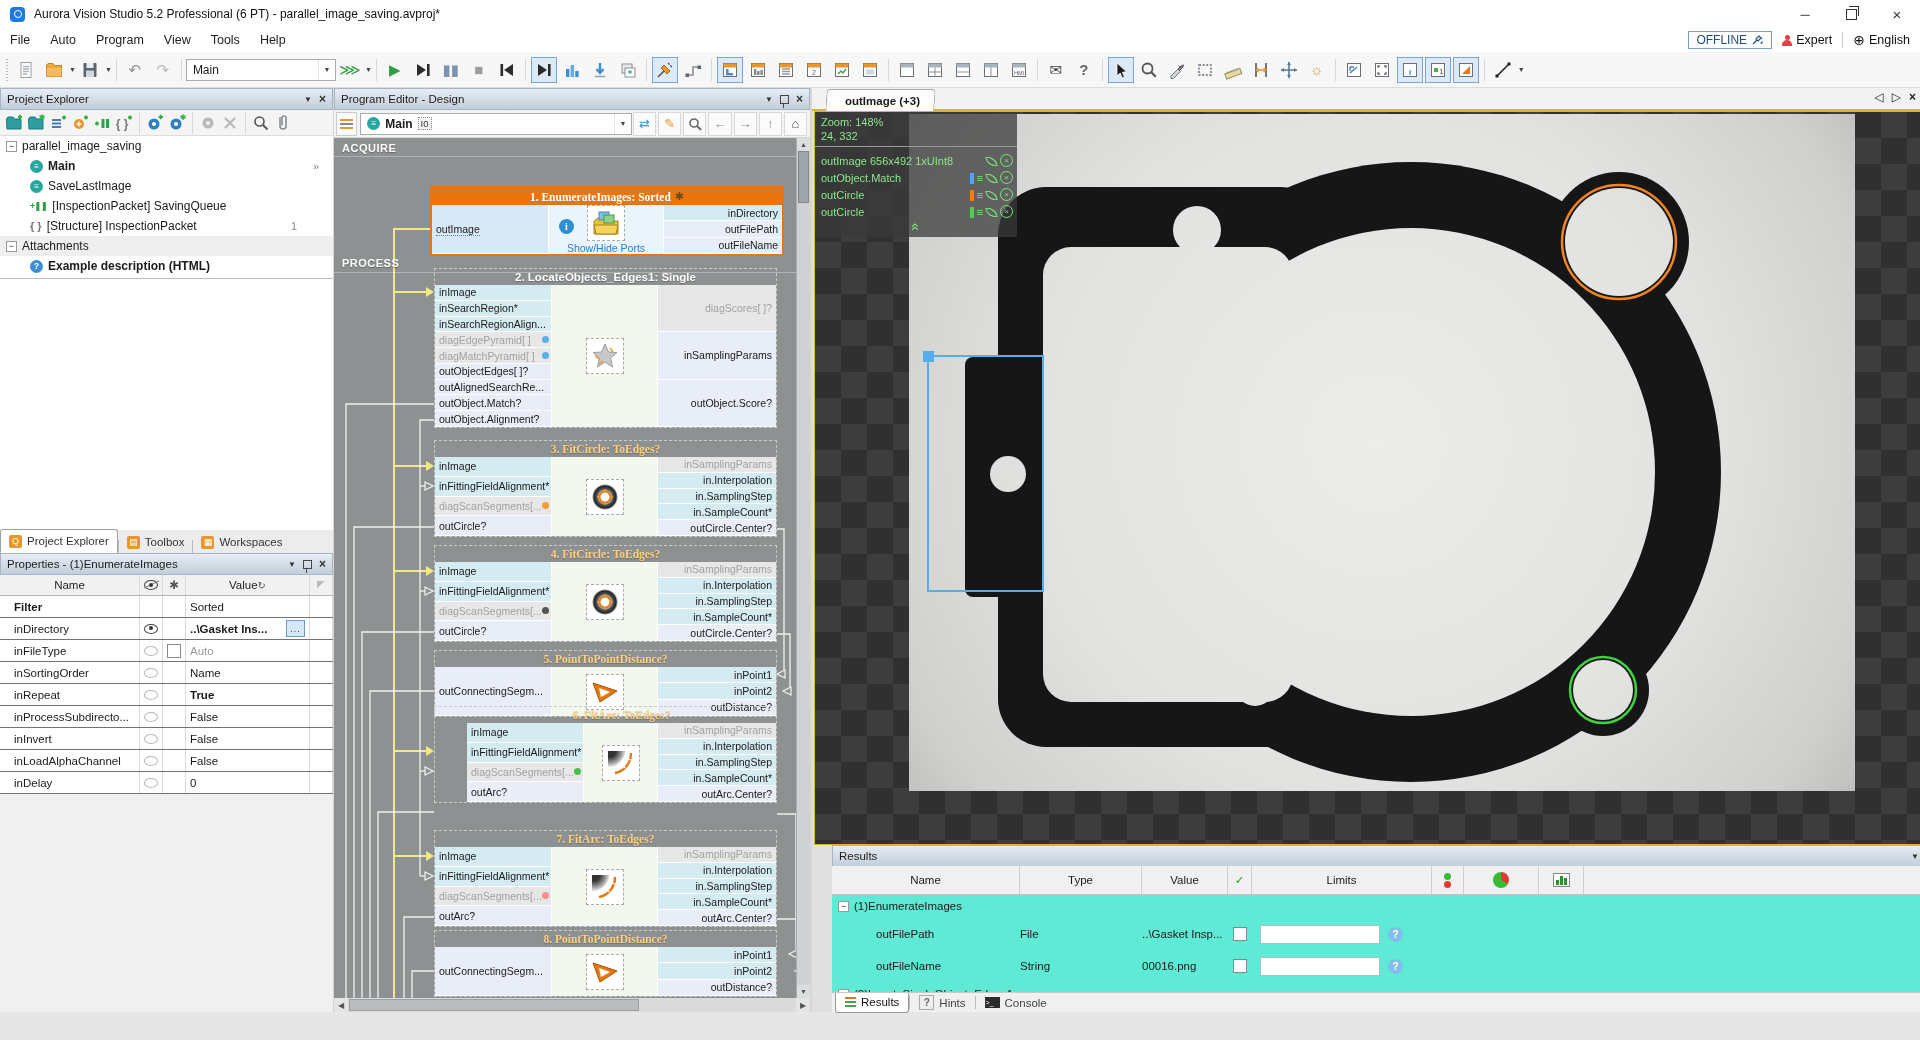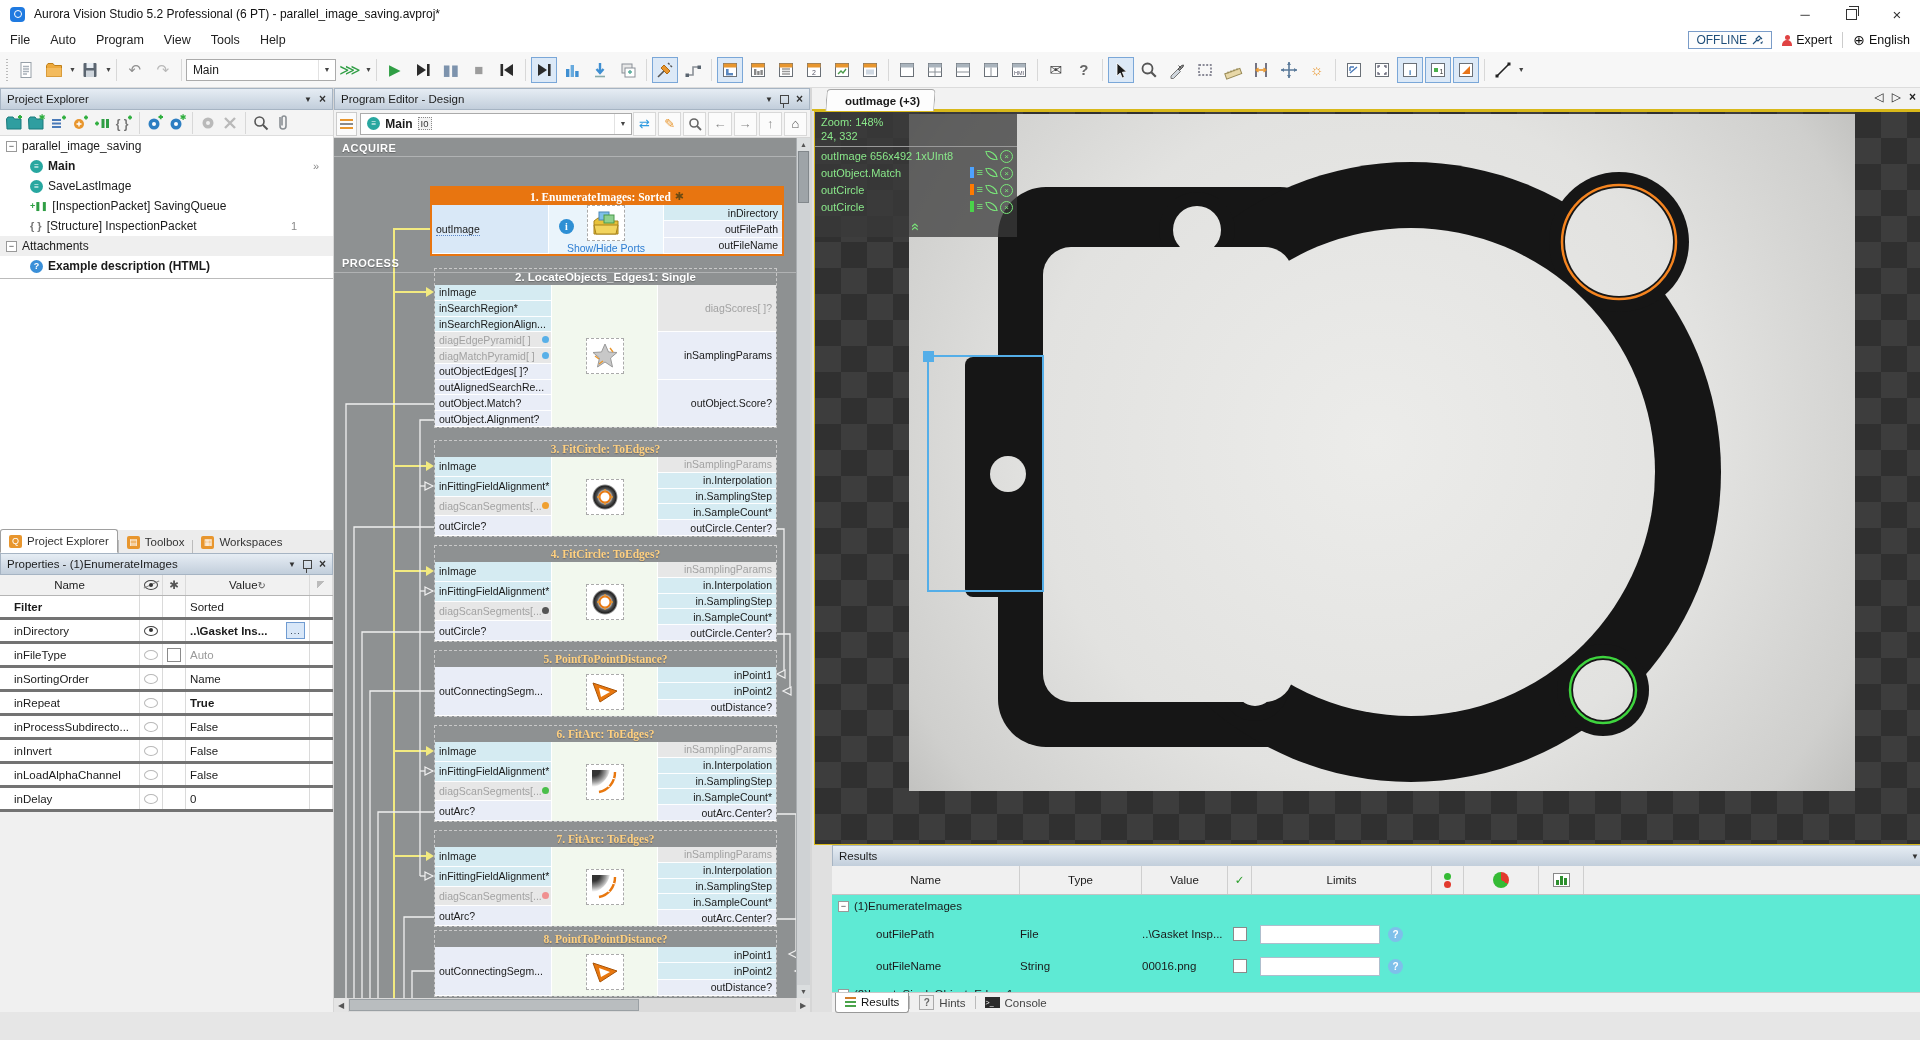--- a/index.html
+++ b/index.html
@@ -59,21 +59,21 @@
   .gear-teal{width:13px;height:13px;border-radius:50%;background:#28a7a0;color:#fff;font-size:8px;display:inline-flex;align-items:center;justify-content:center;margin-right:5px;flex:none;}
   .help-blue{width:13px;height:13px;border-radius:50%;background:#3a8fd8;color:#fff;font-size:9px;font-weight:bold;display:inline-flex;align-items:center;justify-content:center;margin-right:5px;flex:none;}
   .ic-queue{color:#2f9e44;font-weight:bold;font-size:9px;margin-right:5px;flex:none;letter-spacing:-1px;}
   .ic-braces{color:#777;font-weight:bold;font-size:11px;margin-right:5px;flex:none;}
   #pe-tabs{position:absolute;top:442px;left:0;width:333px;height:23px;background:#ececec;display:flex;align-items:flex-end;border-bottom:1px solid #a8a8a8;}
   .pe-tab{height:22px;display:flex;align-items:center;padding:0 8px;font-size:11.5px;gap:5px;color:#333;}
   .pe-tab.active{background:#fff;border:1px solid #a0a0a0;border-bottom:1px solid #fff;border-radius:3px 3px 0 0;}
   .tab-mini-ic{width:13px;height:13px;background:#e8962e;color:#fff;font-size:9px;display:flex;align-items:center;justify-content:center;border-radius:2px;}
   #props-header{position:absolute;top:465px;left:0;width:333px;}
   #props-grid{position:absolute;top:487px;left:0;width:333px;background:#fff;font-size:11.5px;}
-  .prow{display:grid;grid-template-columns:140px 23px 23px 124px 23px;height:21px;border-bottom:3px solid #737373;align-items:center;}
+  .prow{display:grid;grid-template-columns:140px 23px 23px 124px 23px;height:21px;border-bottom:1px solid #737373;align-items:center;}
   .prow.header{background:#f1f1f1;height:20px;border-bottom:1px solid #b5b5b5;color:#222;}
   .pcell{height:100%;display:flex;align-items:center;border-right:1px solid #dadada;box-sizing:border-box;padding:0 4px;overflow:hidden;white-space:nowrap;}
   .pcell.cname{padding-left:14px;}
   .pcell.ccenter{justify-content:center;}
   .eye{width:13px;height:8px;border:1px solid #b9b9b9;border-radius:50%;position:relative;display:inline-block;}
   .eye.on{border-color:#444;}
   .eye.on::after{content:"";position:absolute;left:3.5px;top:1.5px;width:4px;height:4px;border-radius:50%;background:#333;}
   .eye-slash{position:relative;}
   .eye-slash::before{content:"";position:absolute;left:-2px;top:3px;width:17px;height:1px;background:#777;transform:rotate(-25deg);}
   .chk{width:12px;height:12px;border:1px solid #8a8a8a;background:#fff;display:inline-block;}
@@ -130,21 +130,21 @@
   .view-tab span{transform:skewX(4deg);}
   .view-nav{position:absolute;right:4px;top:2px;display:flex;gap:8px;align-items:center;font-size:12px;color:#222;}
   #viewport{position:absolute;top:23px;left:2px;width:1108px;height:734px;box-sizing:border-box;border:1px solid #d8b81a;
     background-color:#303030;
     background-image:linear-gradient(45deg,#3d3d3d 25%,transparent 25%,transparent 75%,#3d3d3d 75%),
                      linear-gradient(45deg,#3d3d3d 25%,transparent 25%,transparent 75%,#3d3d3d 75%);
     background-size:52px 52px;background-position:0 0,26px 26px;overflow:hidden;}
   #img-info{position:absolute;left:0;top:0;width:202px;background:rgba(58,58,58,.75);color:#8ae88a;font-size:11px;padding:3px 0 2px 0;}
   .ii-line{padding:1px 6px;}
   .ii-hr{height:1px;background:#9a9a9a;margin:3px 0;}
-  .layer-row{display:flex;align-items:flex-start;height:17px;padding:0 4px 0 6px;gap:3px;}
+  .layer-row{display:flex;align-items:flex-end;height:17px;padding:0 4px 0 6px;gap:3px;}
   .layer-name{flex:1;white-space:nowrap;overflow:hidden;}
   .cbar{width:4px;height:11px;flex:none;}
   .lr-menu{color:#7ae87a;font-size:11px;line-height:1;flex:none;}
   .leaf{width:9px;height:9px;border:1px solid #7ae87a;border-radius:0 100% 0 100%;transform:rotate(-10deg);flex:none;}
   .xcirc{width:11px;height:11px;border:1px solid #7ae87a;border-radius:50%;color:#7ae87a;font-size:8px;display:flex;align-items:center;justify-content:center;line-height:1;flex:none;}
   .collapse-ch{text-align:center;color:#7ae87a;font-size:14px;transform:rotate(90deg);width:16px;margin:1px auto 0;}
   
   #results{position:absolute;top:757px;left:0;width:1108px;height:167px;background:#5eead4;margin-left:20px;}
   #res-colhead{position:absolute;top:21px;left:0;width:1108px;height:28px;background:#f0f0f0;border-bottom:1px solid #c3c3c3;display:grid;
     grid-template-columns:188px 122px 86px 24px 180px 32px 75px 45px 1fr;align-items:center;font-size:11.5px;}
@@ -1097,21 +1097,21 @@
                   </div>
                   <div class="pc k-in">
                     <span>inPoint2</span>
                   </div>
                   <div class="pc k-out">
                     <span>outDistance?</span>
                   </div>
                 </div>
               </div>
             </div>
-            <div class="block" style="left: 100px; top: 587px; width: 343px; height: 97px;">
+            <div class="block" style="left: 100px; top: 568px; width: 343px; height: 97px; padding-left: 32px;">
               <div class="bhead h-amber">6. FitArc: ToEdges?</div>
               <div class="bbody" style="height: 79px;">
                 <div class="bcol left">
                   <div class="pc k-in">
                     <span>inImage</span>
                   </div>
                   <div class="pc k-in">
                     <span>inFittingFieldAlignment*</span>
                   </div>
                   <div class="pc k-diag">

